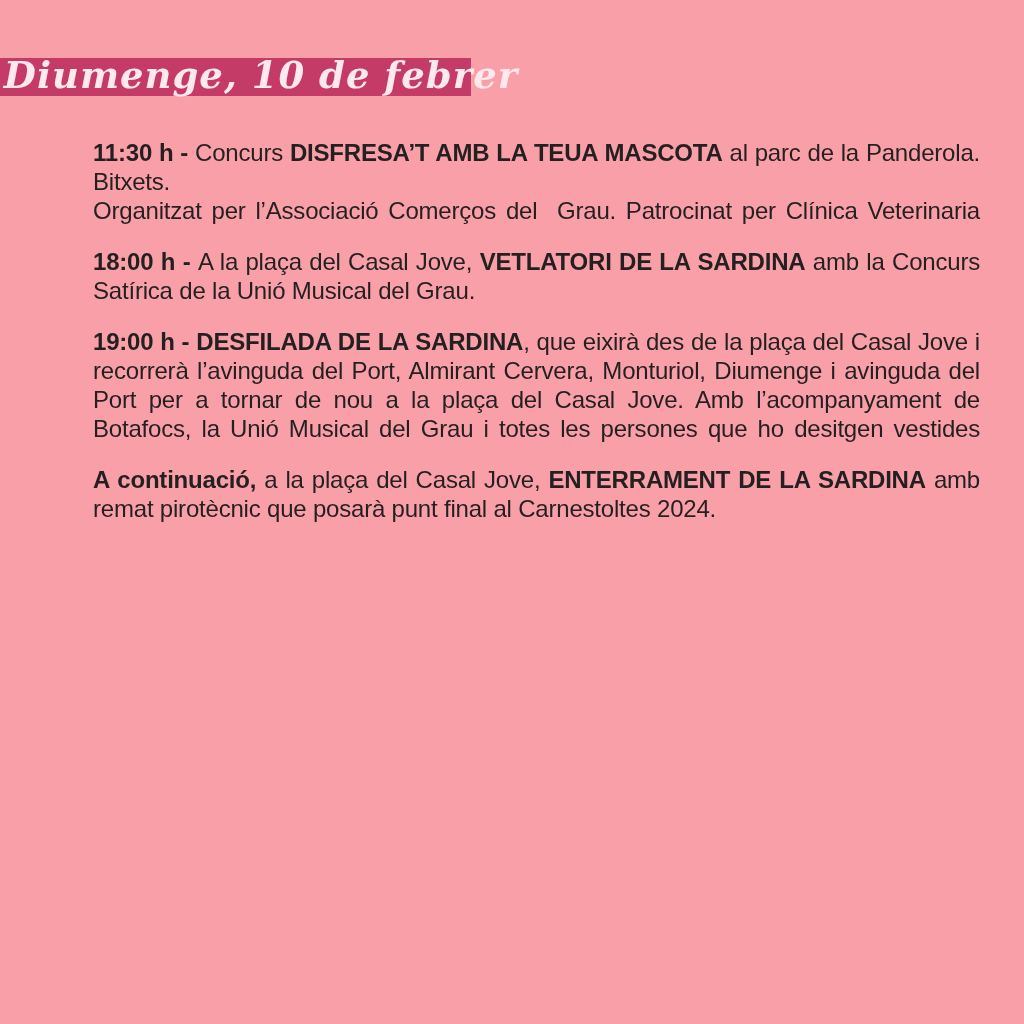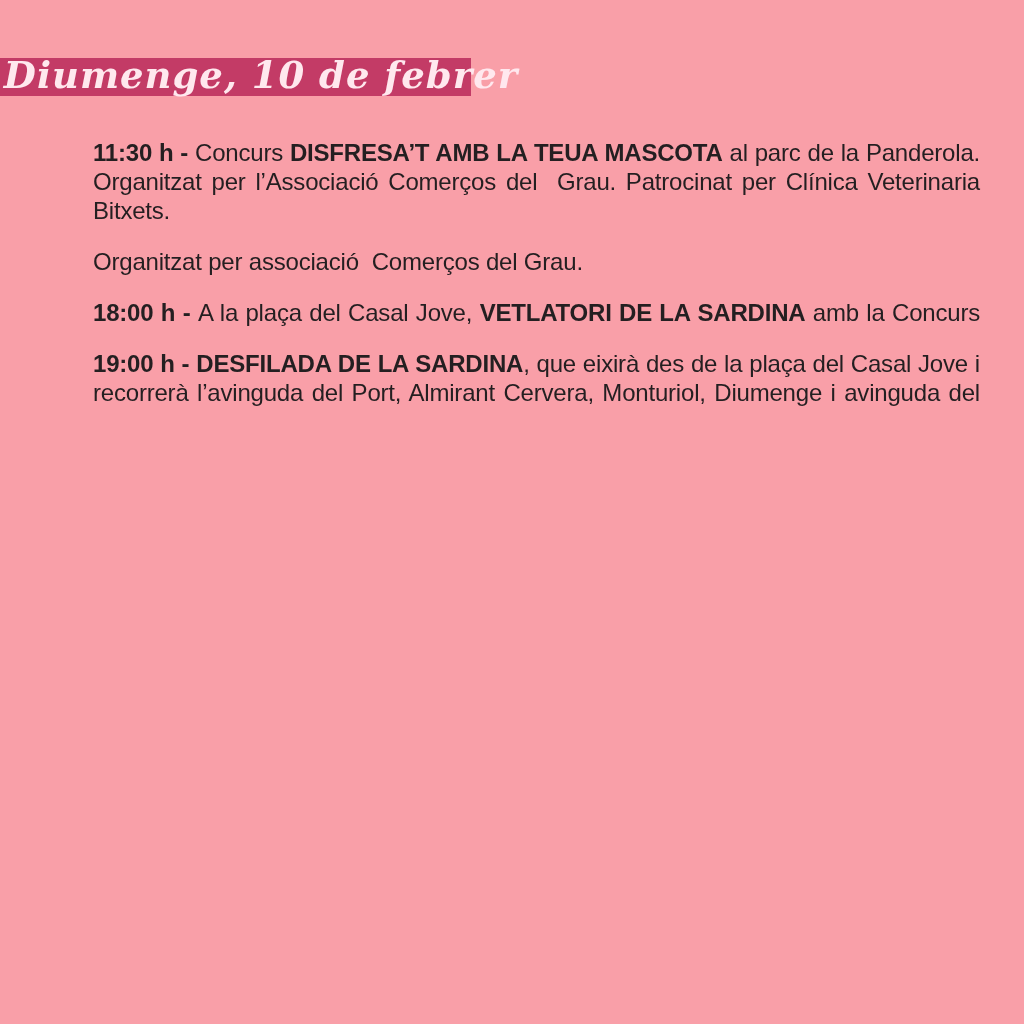--- a/index.html
+++ b/index.html
@@ -60,27 +60,33 @@
 </head>
 <body>
 
 <div class="page">
   <div class="banner">
     <span class="banner-text">Diumenge, 10 de febrer</span>
   </div>
   <div class="content" id="schedule">
       <div class="para">
         <div class="line"><span class="b">11:30 h - </span><span class="r">Concurs </span><span class="b">DISFRESA’T AMB LA TEUA MASCOTA</span><span class="r"> al parc de la Panderola.</span></div>
+        <div class="line last"><span class="r">Bitxets.</span></div>
         <div class="line"><span class="r">Organitzat per l’Associació Comerços del&nbsp; Grau. Patrocinat per Clínica Veterinaria</span></div>
-        <div class="line last"><span class="r">Bitxets.</span></div>
       </div>
       <div class="para">
-        <div class="line last"><span class="r">Organitzat per associació&nbsp; Comerços del Grau.</span></div>
       </div>
       <div class="para">
         <div class="line"><span class="b">18:00 h - </span><span class="r">A la plaça del Casal Jove, </span><span class="b">VETLATORI DE LA SARDINA</span><span class="r"> amb la Concurs</span></div>
+        <div class="line last"><span class="r">Satírica de la Unió Musical del Grau.</span></div>
       </div>
       <div class="para">
         <div class="line"><span class="b">19:00 h - DESFILADA DE LA SARDINA</span><span class="r">, que eixirà des de la plaça del Casal Jove i</span></div>
         <div class="line"><span class="r">recorrerà l’avinguda del Port, Almirant Cervera, Monturiol, Diumenge i avinguda del</span></div>
+        <div class="line"><span class="r">Port per a tornar de nou a la plaça del Casal Jove. Amb l’acompanyament de</span></div>
+        <div class="line"><span class="r">Botafocs, la Unió Musical del Grau i totes les persones que ho desitgen vestides</span></div>
+      </div>
+      <div class="para">
+        <div class="line"><span class="b">A continuació,</span><span class="r"> a la plaça del Casal Jove, </span><span class="b">ENTERRAMENT DE LA SARDINA</span><span class="r"> amb</span></div>
+        <div class="line last"><span class="r">remat pirotècnic que posarà punt final al Carnestoltes 2024.</span></div>
       </div>
     </div>
 </div>
 
 </body></html>

